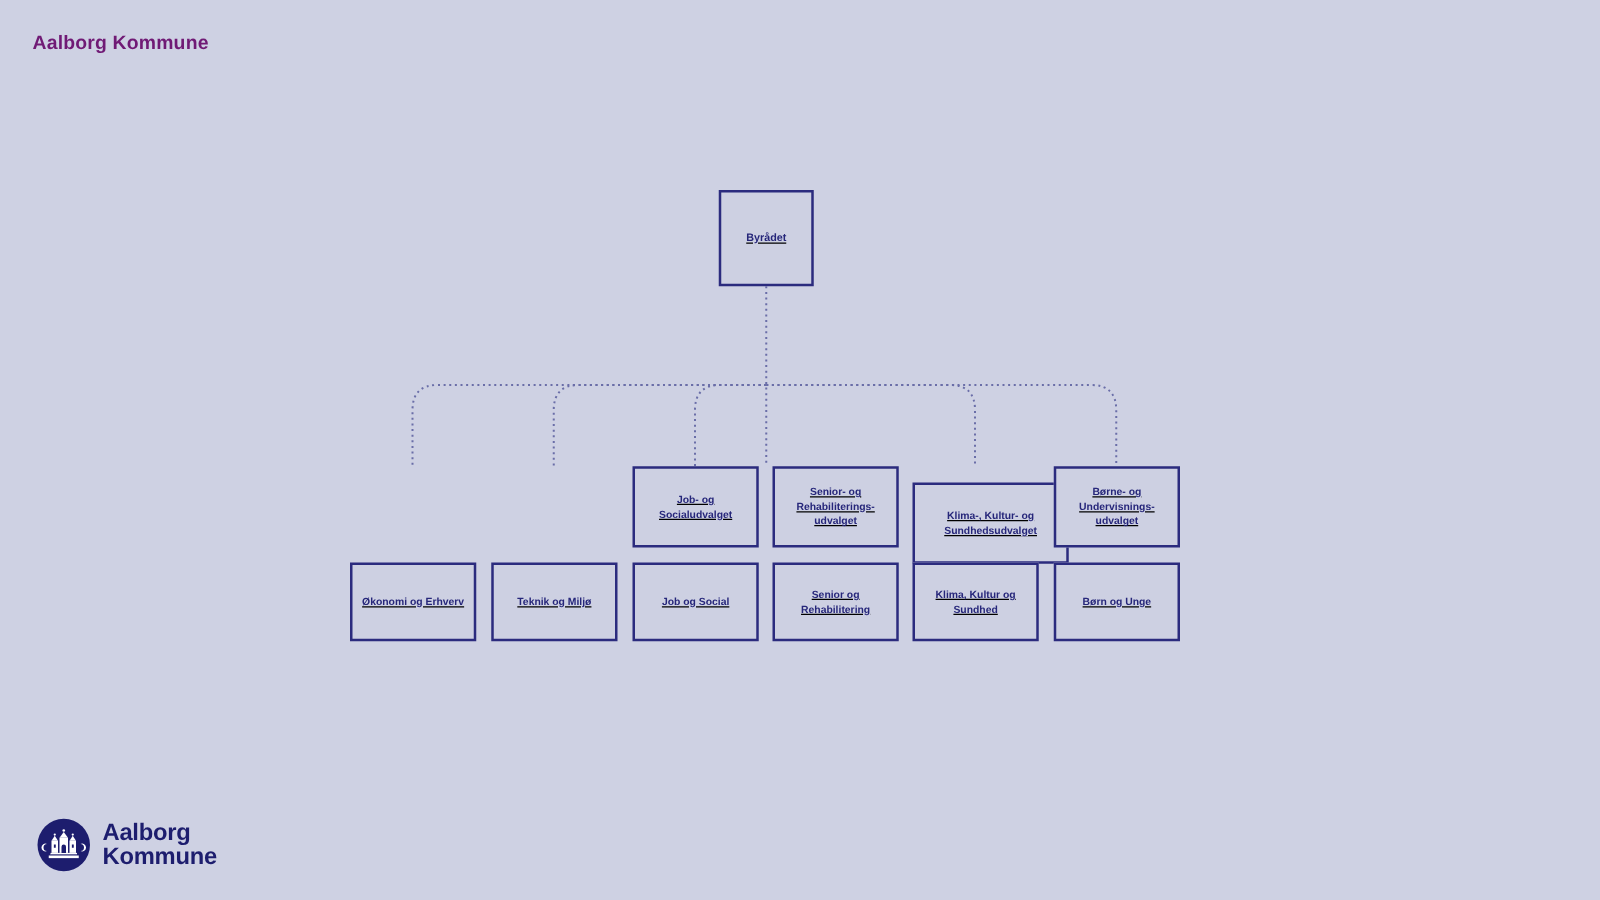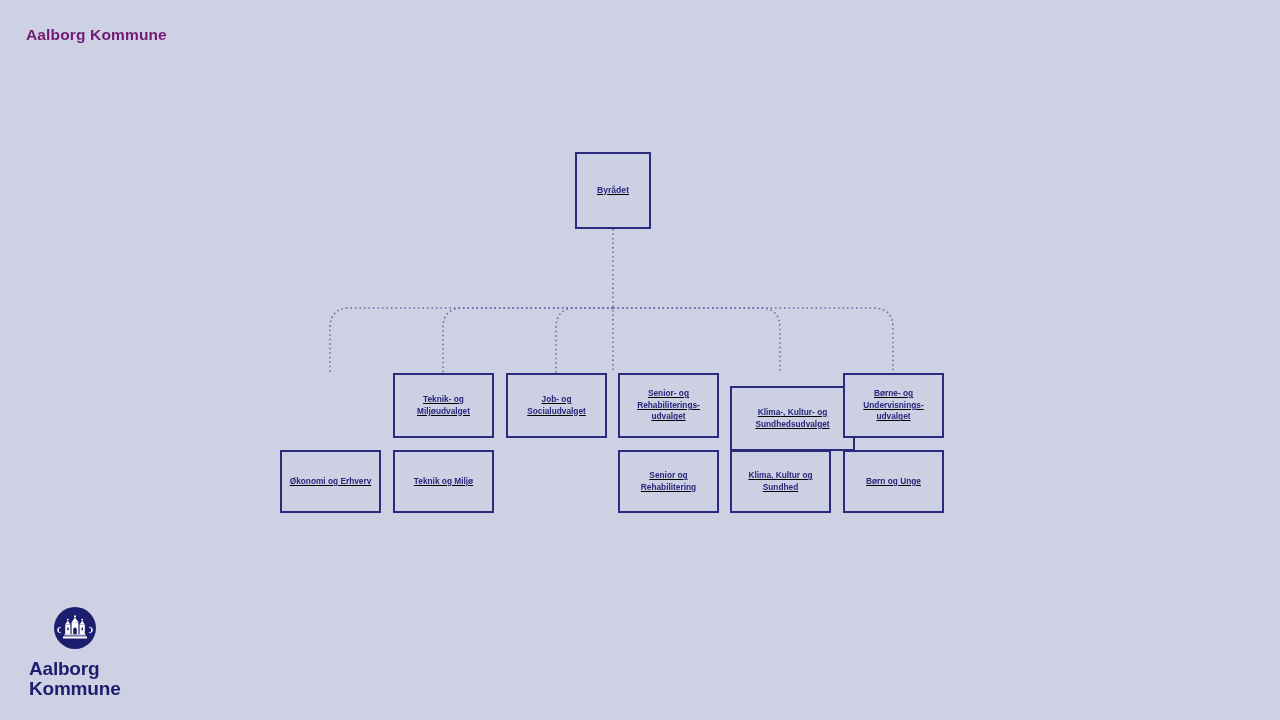--- a/index.html
+++ b/index.html
@@ -67,21 +67,20 @@
   }
 
   
   #brand-logo {
     position: absolute;
     left: 29px;
     bottom: 22px;
     display: flex;
     align-items: center;
     gap: 9px;
-    flex-direction: column;
   }
   #brand-emblem {
     width: 44px;
     height: 44px;
     flex: none;
   }
   #brand-wordmark {
     display: flex;
     flex-direction: column;
     justify-content: center;
@@ -112,24 +111,20 @@
 
       <path d="M613,308 L760,308 Q780,308 780,328 L780,373"></path>
       <path d="M613,308 L873,308 Q893,308 893,328 L893,373"></path>
     </g>
   </svg>
 
   <div class="node root" style="left:575px; top:152px; width:76px; height:77px;">
     <span class="node-label">Byrådet</span>
   </div>
 
-  <div class="node" style="left:393px; top:373px; width:101px; height:65px;">
-    <span class="node-label">Teknik- og
-Miljøudvalget</span>
-  </div>
   <div class="node" style="left:506px; top:373px; width:101px; height:65px;">
     <span class="node-label">Job- og
 Socialudvalget</span>
   </div>
   <div class="node" style="left:618px; top:373px; width:101px; height:65px;">
     <span class="node-label">Senior- og
 Rehabiliterings-
 udvalget</span>
   </div>
   <div class="node" style="left:730px; top:386px; width:125px; height:65px;">
@@ -140,20 +135,23 @@
     <span class="node-label">Børne- og
 Undervisnings-
 udvalget</span>
   </div>
 
   <div class="node" style="left:393px; top:450px; width:101px; height:63px;">
     <span class="node-label">Teknik og Miljø</span>
   </div>
   <div class="node" style="left:280px; top:450px; width:101px; height:63px;">
     <span class="node-label">Økonomi og Erhverv</span>
+  </div>
+  <div class="node" style="left:506px; top:450px; width:101px; height:63px;">
+    <span class="node-label">Job og Social</span>
   </div>
   <div class="node" style="left:618px; top:450px; width:101px; height:63px;">
     <span class="node-label">Senior og
 Rehabilitering</span>
   </div>
   <div class="node" style="left:730px; top:450px; width:101px; height:63px;">
     <span class="node-label">Klima, Kultur og
 Sundhed</span>
   </div>
   <div class="node" style="left:843px; top:450px; width:101px; height:63px;">

